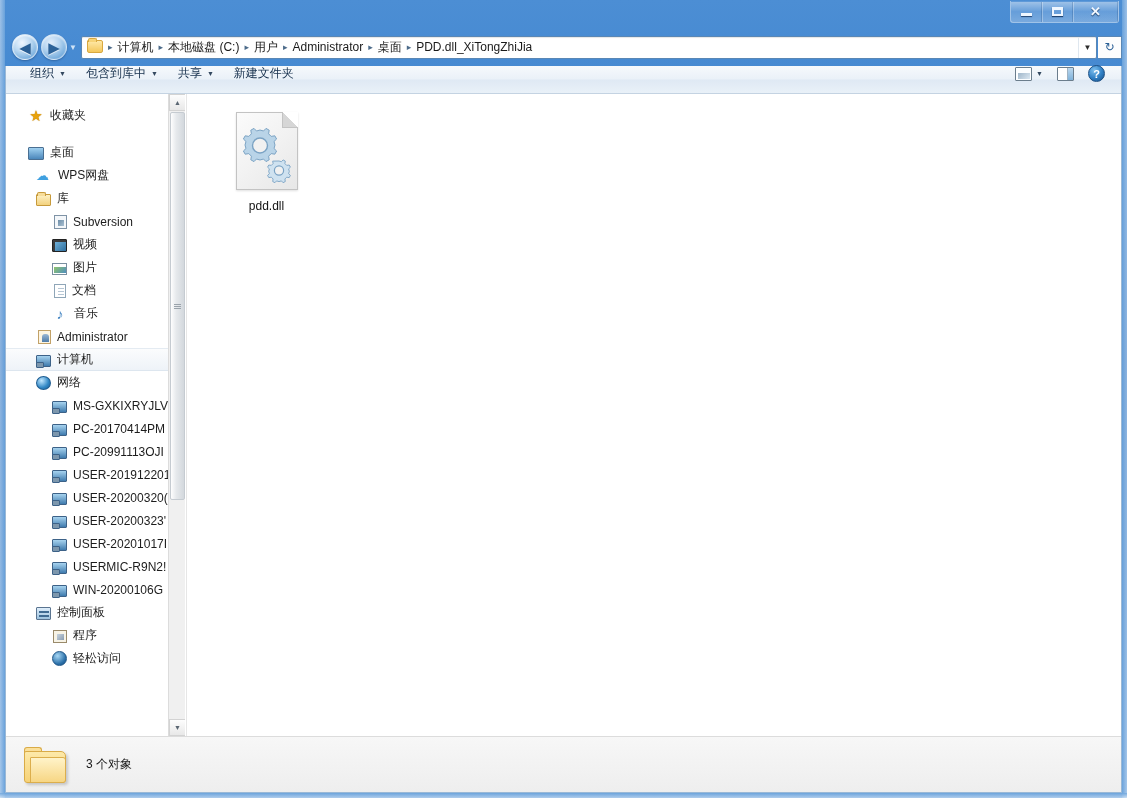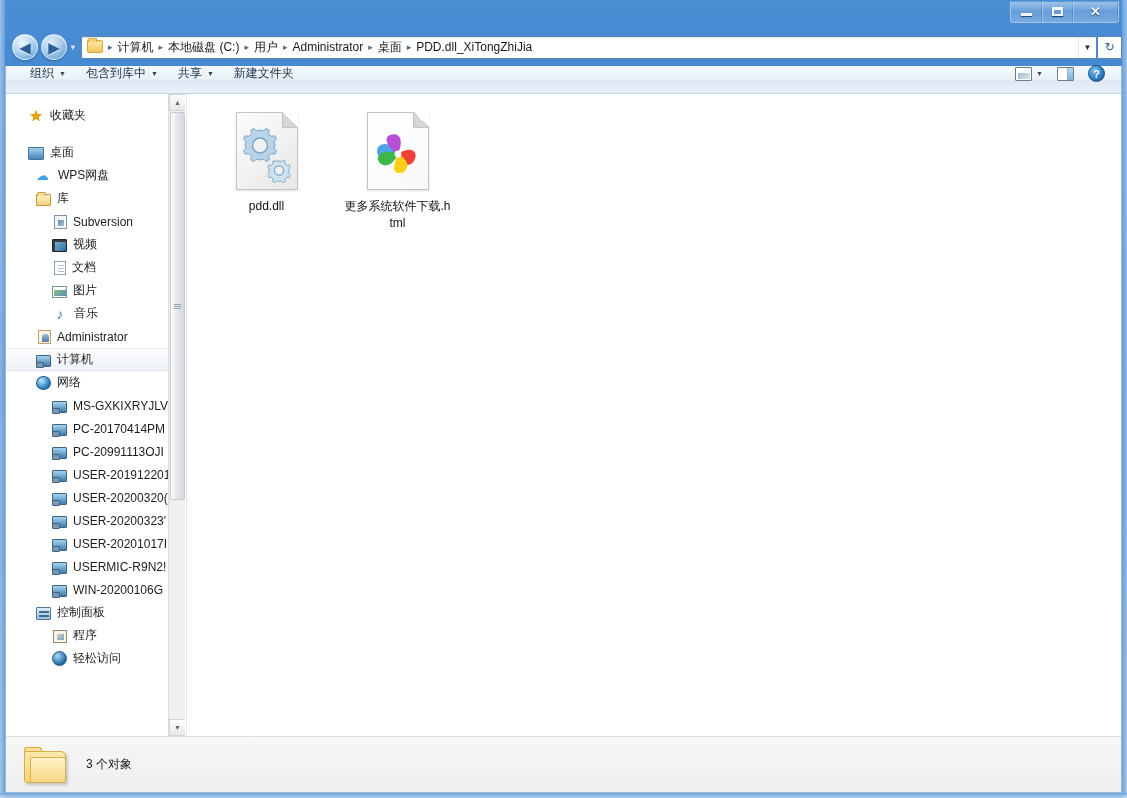--- a/index.html
+++ b/index.html
@@ -259,21 +259,21 @@
     position:absolute; left:1px; top:18px; width:15px; height:388px;
     background:linear-gradient(90deg,#fefefe,#e6e9ec 40%,#d3d8dd);
     border:1px solid #c5cbd1; border-radius:2px;
     display:flex;align-items:center;justify-content:center;
   }
   #sb-thumb:after{ content:''; width:7px;height:5px;
     background:repeating-linear-gradient(180deg,#9aa3ab 0 1px,transparent 1px 2px); }
 
   
   #content { flex:1; position:relative; background:#ffffff; border-left:1px solid #e6e6e6; }
-  #file-grid { display:flex; padding:14px 0 0 22px; gap:16px; }
+  #file-grid { display:flex; padding:14px 0 0 22px; gap:8px; }
   .file-item {
     width:115px; display:flex; flex-direction:column; align-items:center;
     padding-top:4px;
   }
   .file-icon { width:62px; height:78px; position:relative; margin-bottom:8px; }
   .page {
     position:absolute; left:0; top:0; width:62px; height:78px;
     background:linear-gradient(135deg,#fbfbfb 0%, #f2f2f2 50%, #e7e7e7 100%);
     border:1px solid #c3c3c3;
     box-shadow:0 1px 2px rgba(0,0,0,.12);
@@ -443,26 +443,26 @@
             </div>
             <div class="nav-row lvl2">
               <span class="ico ico-svn"></span>
               <span class="nav-label">Subversion</span>
             </div>
             <div class="nav-row lvl2">
               <span class="ico ico-video"></span>
               <span class="nav-label">视频</span>
             </div>
             <div class="nav-row lvl2">
+              <span class="ico ico-pic"></span>
+              <span class="nav-label">图片</span>
+            </div>
+            <div class="nav-row lvl2">
               <span class="ico ico-doc"></span>
               <span class="nav-label">文档</span>
-            </div>
-            <div class="nav-row lvl2">
-              <span class="ico ico-pic"></span>
-              <span class="nav-label">图片</span>
             </div>
             <div class="nav-row lvl2">
               <span class="ico ico-music">♪</span>
               <span class="nav-label">音乐</span>
             </div>
             <div class="nav-row lvl1">
               <span class="ico ico-user"></span>
               <span class="nav-label">Administrator</span>
             </div>
             <div class="nav-row lvl1 selected">
@@ -548,37 +548,20 @@
                 <circle cx="24" cy="33.5" r="7.5" fill="#f1f1f1" stroke="#7ba3c4" stroke-width="1.4"></circle>
                 <g fill="#cfe2f0" stroke="#7ba3c4" stroke-width="0.9">
                   <path d="M43 49 l2.4 0.7 1.7-1.8 2.2 1.2 -0.4 2.5 1.8 1.8 2.5-0.4 1.2 2.2 -1.8 1.7 0.7 2.4 -0.7 2.4 1.8 1.7 -1.2 2.2 -2.5-0.4 -1.8 1.8 0.4 2.5 -2.2 1.2 -1.7-1.8 -2.4 0.7 -2.4-0.7 -1.7 1.8 -2.2-1.2 0.4-2.5 -1.8-1.8 -2.5 0.4 -1.2-2.2 1.8-1.7 -0.7-2.4 0.7-2.4 -1.8-1.7 1.2-2.2 2.5 0.4 1.8-1.8 -0.4-2.5z"></path>
                 </g>
                 <circle cx="43" cy="58.5" r="4.6" fill="#f1f1f1" stroke="#7ba3c4" stroke-width="1.2"></circle>
               </svg>
             </div>
             <div class="file-label">pdd.dll</div>
           </div>
 
-          <div class="file-item">
-            <div class="file-icon">
-              <div class="page white"></div>
-              <div class="page-fold"></div>
-              <svg width="62" height="78" viewBox="0 0 62 78" style="position:absolute;left:0;top:0;">
-                <g transform="translate(31,42)">
-                  <path d="M0 0 C -6 -14, -22 -12, -21 -2 C -20 6, -8 8, 0 0 Z" fill="#4fa3e3"></path>
-                  <path d="M0 0 C 6 -14, 2 -22, -8 -19 C -16 -16, -9 -5, 0 0 Z" fill="#b84fd6"></path>
-                  <path d="M0 0 C 14 -9, 21 -2, 16 7 C 11 15, 3 9, 0 0 Z" fill="#ef4136"></path>
-                  <path d="M0 0 C 13 7, 11 18, 2 19 C -7 20, -4 9, 0 0 Z" fill="#fdd017"></path>
-                  <path d="M0 0 C -6 14, -17 14, -20 6 C -22 -1, -10 -5, 0 0 Z" fill="#3fb54a"></path>
-                  <circle cx="0" cy="0" r="3.4" fill="#ffffff"></circle>
-                </g>
-              </svg>
-            </div>
-            <div class="file-label">更多系统软件下载.html</div>
-          </div>
 
 
         </div>
       </div>
     </div>
 
     <div id="statusbar">
       <div id="status-folder">
         <div class="ftab"></div>
         <div class="fback"></div>

